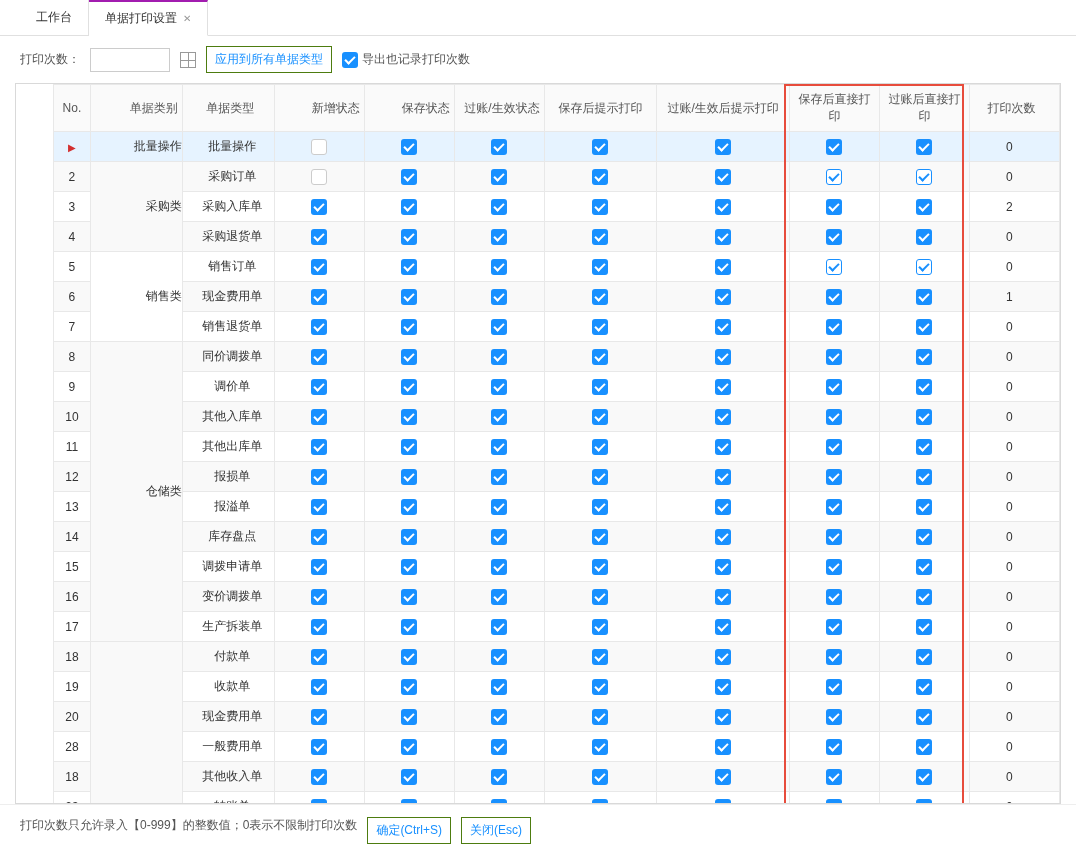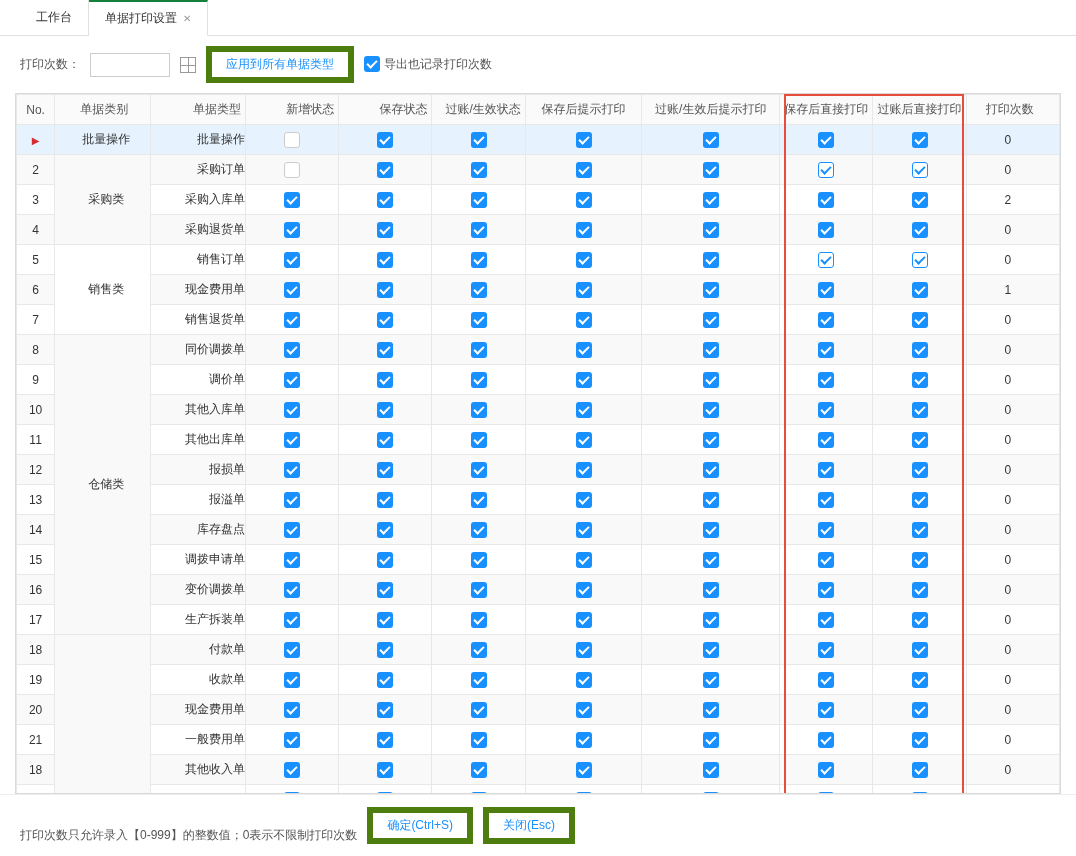--- a/index.html
+++ b/index.html
@@ -1,53 +1,53 @@
 <!DOCTYPE html>
 <html><head>
 <meta charset="utf-8">
 <style>
 * { box-sizing: border-box; margin: 0; padding: 0; }
 body { font-family: "Microsoft YaHei", Arial, sans-serif; font-size: 12px; color: #333; background: #fff; }
 .app { width: 1076px; height: 856px; display: flex; flex-direction: column; }
 .tabs { display: flex; border-bottom: 1px solid #e0e0e0; height: 36px; padding-left: 20px; }
 .tab { padding: 8px 16px; cursor: pointer; border-right: 1px solid #e0e0e0; display: flex; align-items: center; gap: 6px; }
-.tab.active { background: #fff; border-top: 2px solid #15803d; border-bottom: 1px solid #fff; margin-bottom: -1px; }
+.tab.active { background: #fff; border-top: 2px solid #a21caf; border-bottom: 1px solid #fff; margin-bottom: -1px; }
 .tab .close { font-size: 10px; color: #999; }
 .toolbar { display: flex; align-items: center; padding: 10px 20px; gap: 10px; }
 .toolbar label { color: #555; }
 .toolbar input[type=text] { width: 80px; height: 24px; border: 1px solid #ccc; padding: 0 4px; }
 .icon-grid { width: 16px; height: 16px; display: inline-block; border: 1px solid #999; position: relative; }
 .icon-grid::before, .icon-grid::after { content: ""; position: absolute; background: #999; }
 .icon-grid::before { left: 50%; top: 0; bottom: 0; width: 1px; }
 .icon-grid::after { top: 50%; left: 0; right: 0; height: 1px; }
-.btn-outline { border: 6px solid #4d7c0f; color: #1890ff; background: #fff; padding: 4px 14px; cursor: pointer; font-size: 12px; }
-.chk-inline { display: flex; align-items: flex-start; gap: 4px; }
-.table-wrap { flex: 1; overflow: auto; margin: 0 15px; border: 1px solid #d9d9d9; position: relative; }
+.btn-outline { border: 1px solid #4d7c0f; color: #1890ff; background: #fff; padding: 4px 8px; cursor: pointer; font-size: 12px; }
+.chk-inline { display: flex; align-items: flex-end; gap: 4px; }
+.table-wrap { flex: 1; overflow: auto; margin: 0 15px; border: 1px solid #d9d9d9; position: relative; padding-left: 37px; }
 table { border-collapse: collapse; width: 100%; table-layout: fixed; }
 th, td { border: 1px solid #e8e8e8; text-align: center; height: 30px; font-size: 12px; vertical-align: middle; }
 th { background: #fafafa; color: #555; font-weight: normal; padding: 6px 4px; }
 .col-no { width: 36px; }
-.col-cat { width: 90px; text-align: center; padding-left: 8px; }
-.col-type { width: 90px; text-align: right; padding-left: 8px; }
+.col-cat { width: 90px; text-align: right; padding-left: 8px; }
+.col-type { width: 90px; text-align: center; padding-left: 8px; }
 .col-chk { width: 88px; text-align: right; }
 .col-prompt { width: 110px; margin-top: 29px; }
 .col-prompt2 { width: 130px; }
 .col-direct { width: 88px; }
 .col-count { width: 88px; text-align: center; padding-right: 10px; }
 tr.batch-row td { background: #e6f3ff; }
 tr:nth-child(even):not(.batch-row) td { background: #f9f9f9; }
 .tri { color: #d32f2f; font-size: 10px; }
 .cb { display: inline-block; width: 16px; height: 16px; border-radius: 3px; background: #1890ff; position: relative; vertical-align: middle; }
 .cb::after { content: ""; position: absolute; left: 5px; top: 2px; width: 4px; height: 8px; border: solid #fff; border-width: 0 2px 2px 0; transform: rotate(45deg); }
 .cb.empty { background: #fff; border: 1px solid #ccc; }
 .cb.empty::after { display: none; }
 .cb.light { background: #fff; border: 1px solid #1890ff; }
 .cb.light::after { border-color: #1890ff; left: 4px; top: 1px; }
 .highlight-box { position: absolute; border: 2px solid #e74c3c; pointer-events: none; }
-.footer { padding: 12px 20px; display: flex; align-items: flex-end; gap: 10px; border-top: 1px solid #eee; }
+.footer { padding: 12px 20px; display: flex; align-items: flex-start; gap: 10px; border-top: 1px solid #eee; }
 .footer-hint { color: #555; }
 </style>
 </head>
 <body>
 
 <div class="app">
   <div class="tabs">
     <div class="tab">
         <span>工作台</span>
       </div>
@@ -325,21 +325,21 @@
             <td><span class="cb"></span></td>
             <td><span class="cb"></span></td>
             <td><span class="cb"></span></td>
             <td><span class="cb"></span></td>
             <td><span class="cb"></span></td>
             <td><span class="cb"></span></td>
             <td><span class="cb"></span></td>
             <td class="col-count">0</td>
           </tr>
           <tr>
-            <td class="col-no">21</td>
+            <td class="col-no">28</td>
             <td class="col-type">一般费用单</td>
             <td><span class="cb"></span></td>
             <td><span class="cb"></span></td>
             <td><span class="cb"></span></td>
             <td><span class="cb"></span></td>
             <td><span class="cb"></span></td>
             <td><span class="cb"></span></td>
             <td><span class="cb"></span></td>
             <td class="col-count">0</td>
           </tr>

